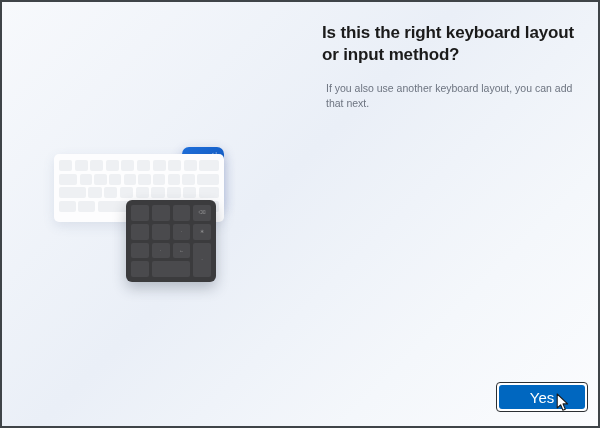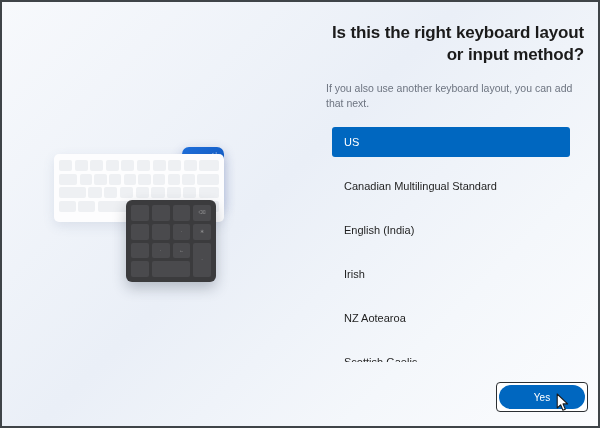--- a/index.html
+++ b/index.html
@@ -129,21 +129,20 @@
   }
 
   .title {
     margin: 0;
     padding-top: 20px;
     font-size: 17px;
     line-height: 1.28;
     font-weight: bold;
     color: #1b1b1b;
     letter-spacing: -0.15px;
-    text-align: right;
   }
 
   .subtitle {
     margin: 4px;
     padding-top: 11px;
     font-size: 10.5px;
     line-height: 1.5;
     color: #6d7480;
   }
 
@@ -182,24 +181,24 @@
     border-radius: 4px;
     padding: 2px;
     box-sizing: border-box;
     background: #ffffff;
   }
   .yes-button {
     width: 100%;
     height: 100%;
     background: #0067c0;
     border: none;
-    border-radius: 12px;
+    border-radius: 3px;
     color: #ffffff;
     font-family: "Liberation Sans", sans-serif;
-    font-size: 10px;
+    font-size: 15px;
     cursor: pointer;
     padding: 0;
   }
 
   .cursor {
     position: absolute;
     left: 554px;
     top: 391px;
     width: 14px;
     height: 19px;
@@ -309,28 +308,20 @@
       <div class="np-key" style="grid-column: span 2;">
           <span class="g"></span>
         </div>
     </div>
   </div>
 
   <div class="content">
     <h1 class="title">Is this the right keyboard layout or input method?</h1>
     <p class="subtitle">If you also use another keyboard layout, you can add that next.</p>
 
-    <div class="layout-list">
-      <div class="layout-item selected">US</div>
-      <div class="layout-item">Canadian Multilingual Standard</div>
-      <div class="layout-item">English (India)</div>
-      <div class="layout-item">Irish</div>
-      <div class="layout-item">NZ Aotearoa</div>
-      <div class="layout-item">Scottish Gaelic</div>
-    </div>
   </div>
 
   <div class="yes-wrap">
     <button class="yes-button">Yes</button>
   </div>
 
   <svg class="cursor" viewBox="0 0 14 19">
     <path d="M1.2 1 L1.2 15 L4.6 11.8 L6.9 17.2 L9.3 16.2 L7.0 10.9 L11.6 10.9 Z" fill="#ffffff" stroke="#1b1b1b" stroke-width="1.1" stroke-linejoin="round"></path>
   </svg>
 

